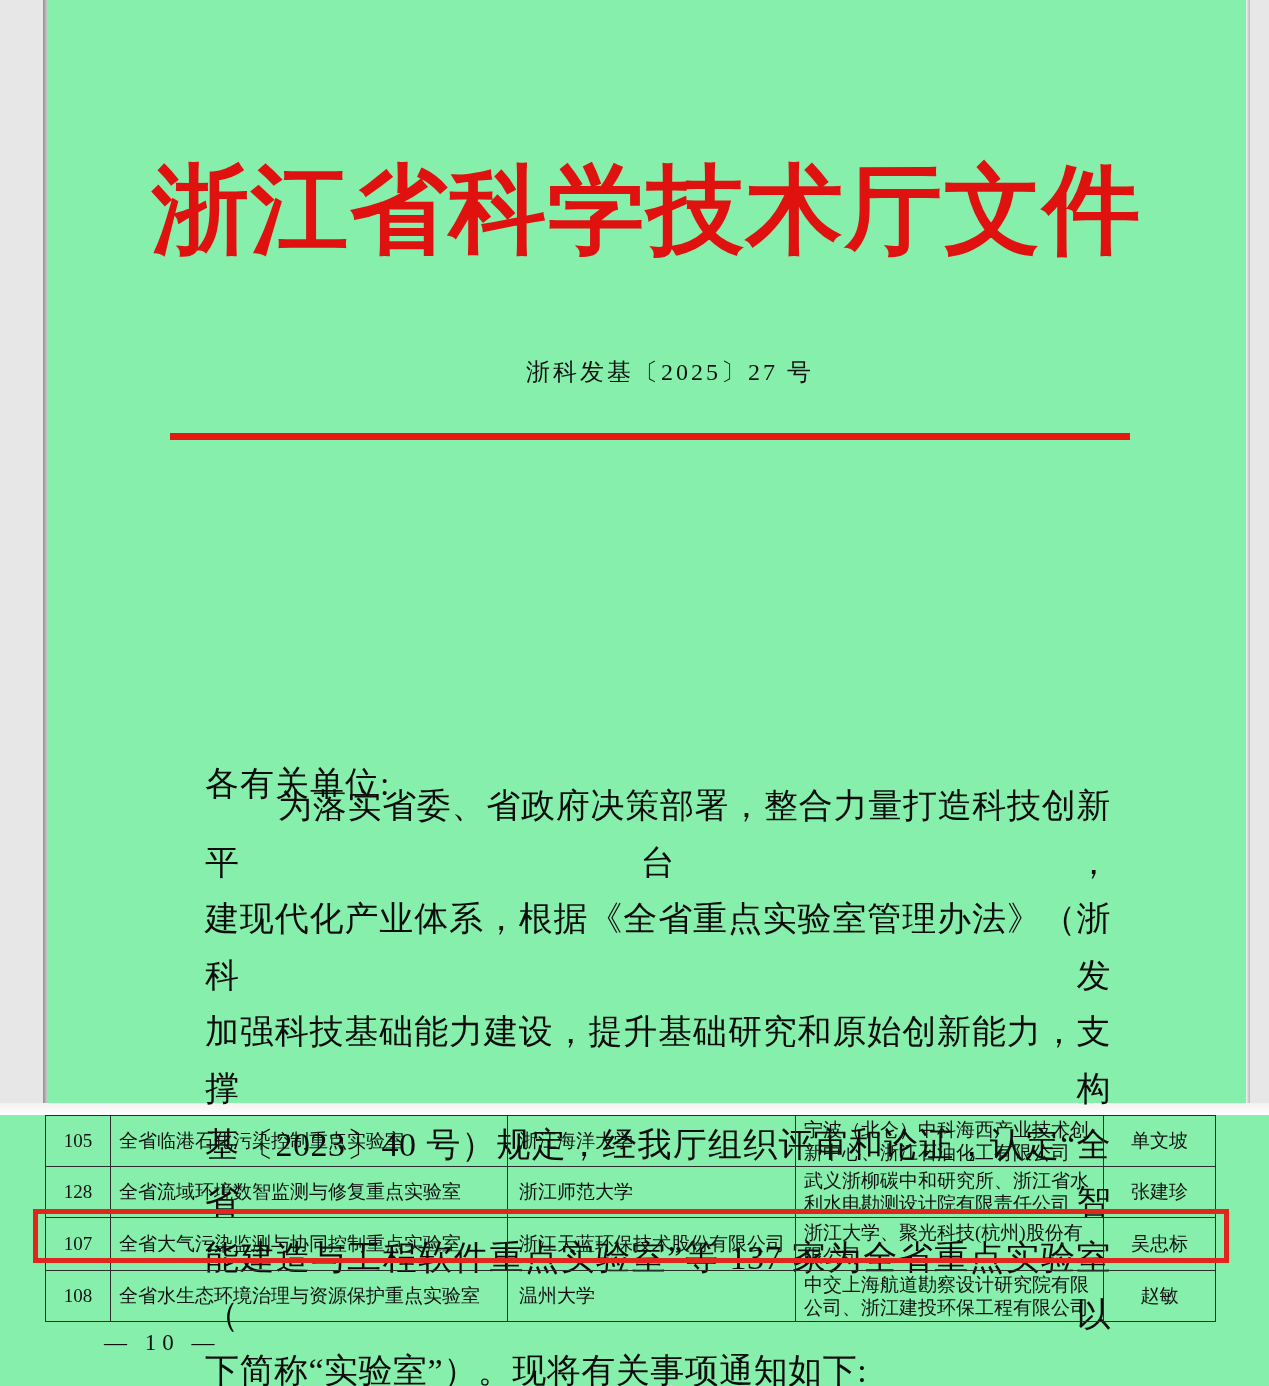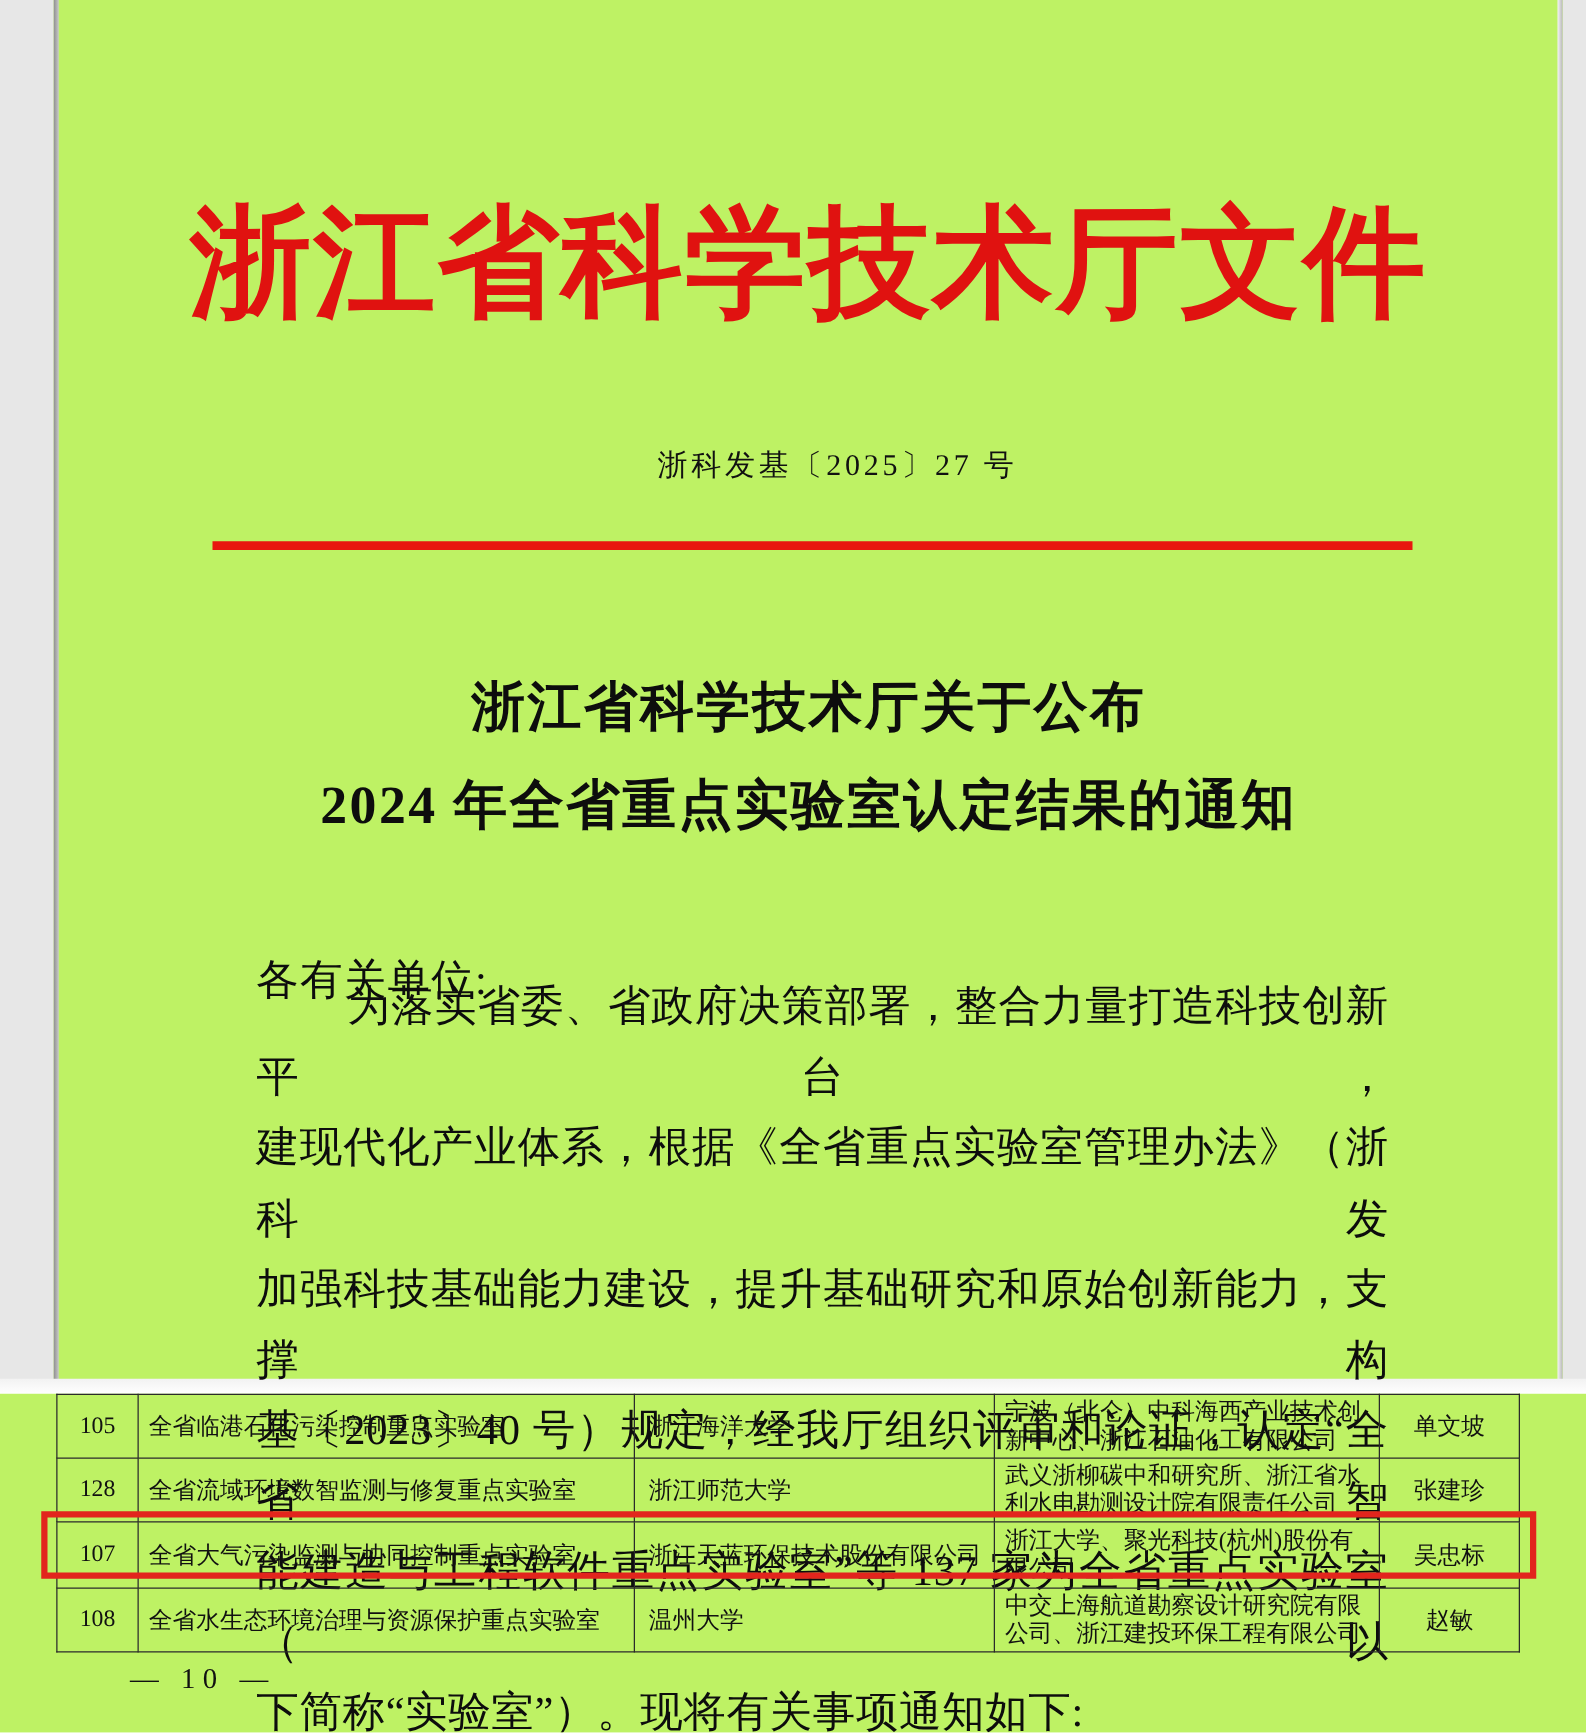--- a/index.html
+++ b/index.html
@@ -1,18 +1,18 @@
 <!DOCTYPE html>
 <html><head>
 <meta charset="utf-8">
 <style>
   html,body{margin:0;padding:0;background:#ffffff;}
   .stage{
     position:relative;width:1269px;height:1386px;overflow:hidden;
-    background:#bef264;
+    background:#86efac;
     font-family:"Liberation Serif","DejaVu Serif",serif;
     color:#1a1a1a;
   }
   
   .strip-left{position:absolute;left:0;top:0;width:43px;height:1110px;background:#e7e7e7;}
   .edge-left{position:absolute;left:43px;top:0;width:4px;height:1110px;background:linear-gradient(90deg,#8f8f8f,#c9c9c9);}
   .strip-right{position:absolute;left:1250px;top:0;width:19px;height:1113px;background:#e7e7e7;}
   .edge-right{position:absolute;left:1246px;top:0;width:4px;height:1113px;background:linear-gradient(90deg,#f3f3f3,#b9b9b9);}
   .seam{position:absolute;left:0;top:1103px;width:1269px;height:12px;background:linear-gradient(180deg,#f2f2f2,#ffffff);}
 
@@ -82,24 +82,20 @@
   <div class="strip-right"></div>
   <div class="edge-right"></div>
   <div class="seam"></div>
 
   <div class="header-title">浙江省科学技术厅文件</div>
 
   <div class="doc-number">浙科发基〔2025〕27 号</div>
 
   <div class="red-rule"></div>
 
-  <div class="notice-title">
-    <div>浙江省科学技术厅关于公布</div>
-    <div>2024 年全省重点实验室认定结果的通知</div>
-  </div>
 
   <div class="salutation">各有关单位:</div>
 
   <div class="body-block">
     <div class="body-line first">为落实省委、省政府决策部署，整合力量打造科技创新平台，</div>
     <div class="body-line">建现代化产业体系，根据《全省重点实验室管理办法》（浙科发</div>
     <div class="body-line">加强科技基础能力建设，提升基础研究和原始创新能力，支撑构</div>
     <div class="body-line">基〔2023〕40 号）规定，经我厅组织评审和论证，认定“全省智</div>
     <div class="body-line">能建造与工程软件重点实验室”等 137 家为全省重点实验室（以</div>
     <div class="body-line last">下简称“实验室”）。现将有关事项通知如下:</div>

